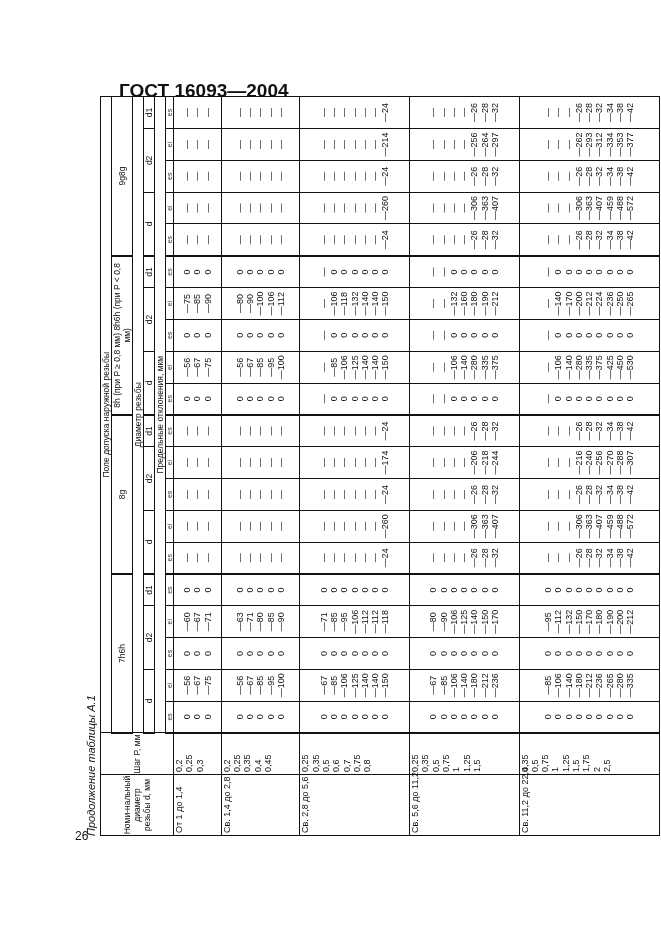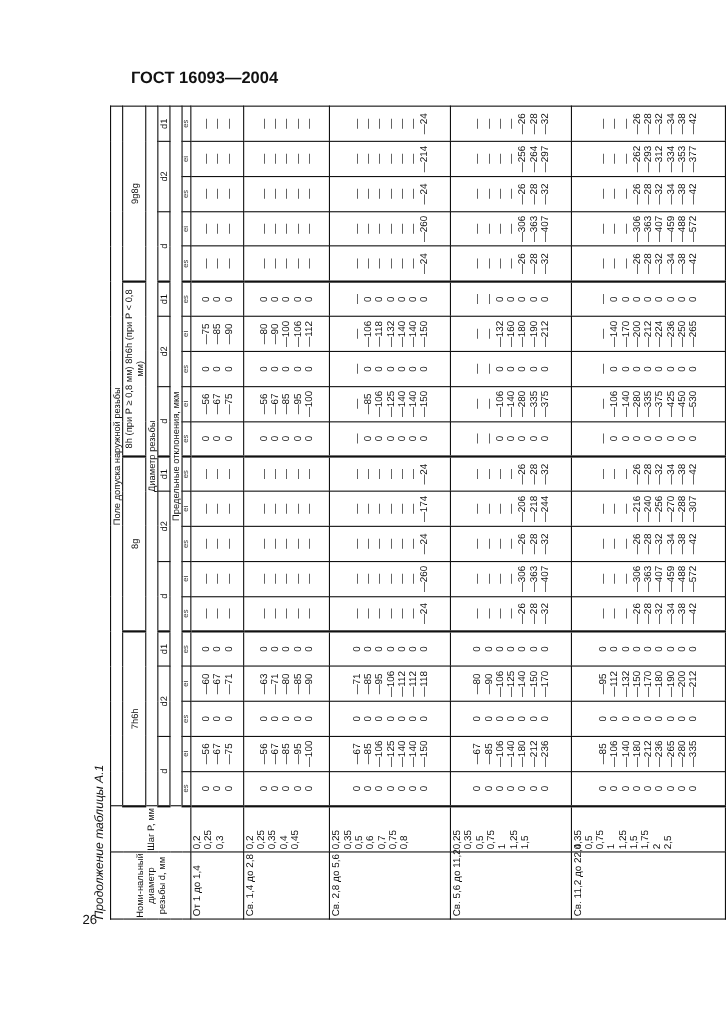--- a/index.html
+++ b/index.html
@@ -1,17 +1,17 @@
 <!DOCTYPE html>
 <html><head>
 <meta charset="utf-8">
 <style>
   html,body{margin:0;padding:0;background:#fff;}
   body{width:661px;height:936px;position:relative;overflow:hidden;font-family:"Liberation Sans",sans-serif;color:#111;}
-  .doc-header{position:absolute;left:79px;top:62px;font-weight:bold;font-size:15px;padding-left:40px;}
+  .doc-header{position:absolute;left:79px;top:80px;font-weight:bold;font-size:19px;padding-left:40px;}
   .page-num{position:absolute;left:75px;top:829px;font-size:12px;}
   .caption{position:absolute;left:85px;top:836px;transform-origin:0 0;transform:rotate(-90deg);font-style:italic;font-size:11px;white-space:nowrap;}
   .rot-wrap{position:absolute;left:100px;top:836px;width:740px;height:560px;transform-origin:0 0;transform:rotate(-90deg);}
   table{border-collapse:collapse;width:740px;height:560px;font-size:9px;table-layout:fixed;}
   td,th{border:1px solid #111;padding:0;text-align:center;vertical-align:middle;font-weight:normal;}
   th{font-size:8.5px;}
   .thick-l{border-left:2px solid #111;}
   .stack{line-height:10.3px;white-space:pre;}
   .left{text-align:left;padding-left:2px;vertical-align:top;}
   .hdr-small{font-size:7px;color:#333;}

